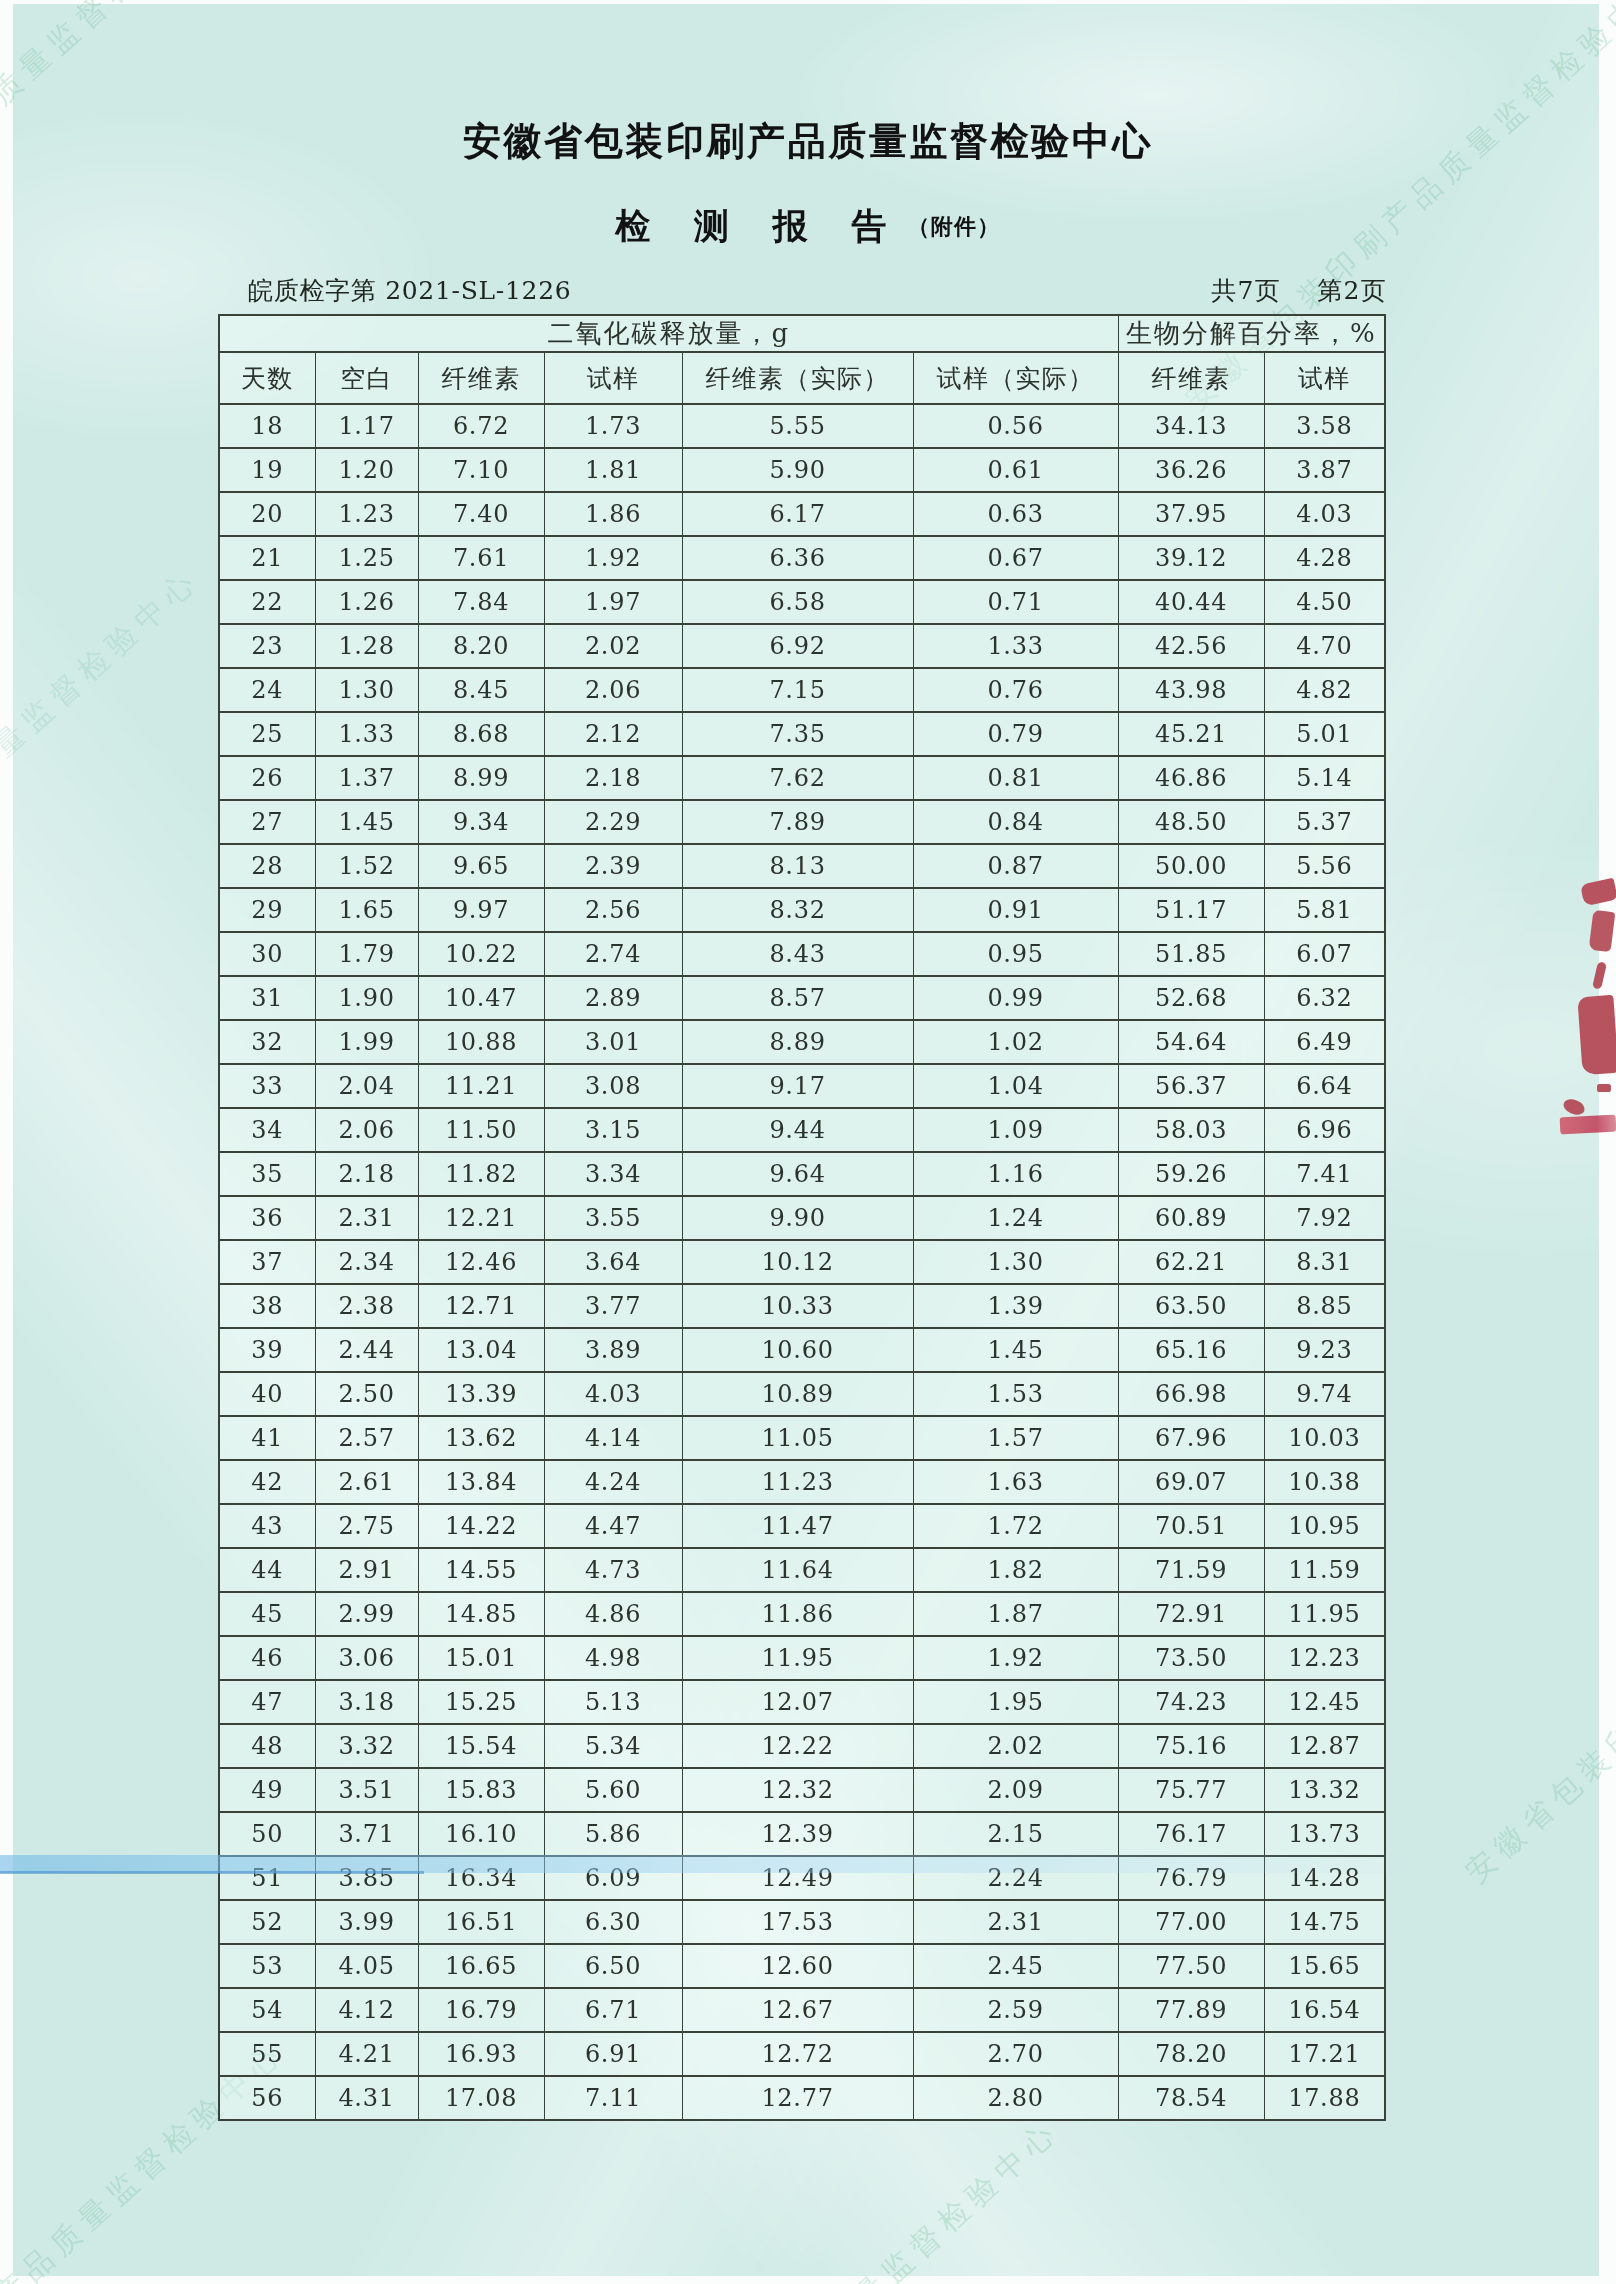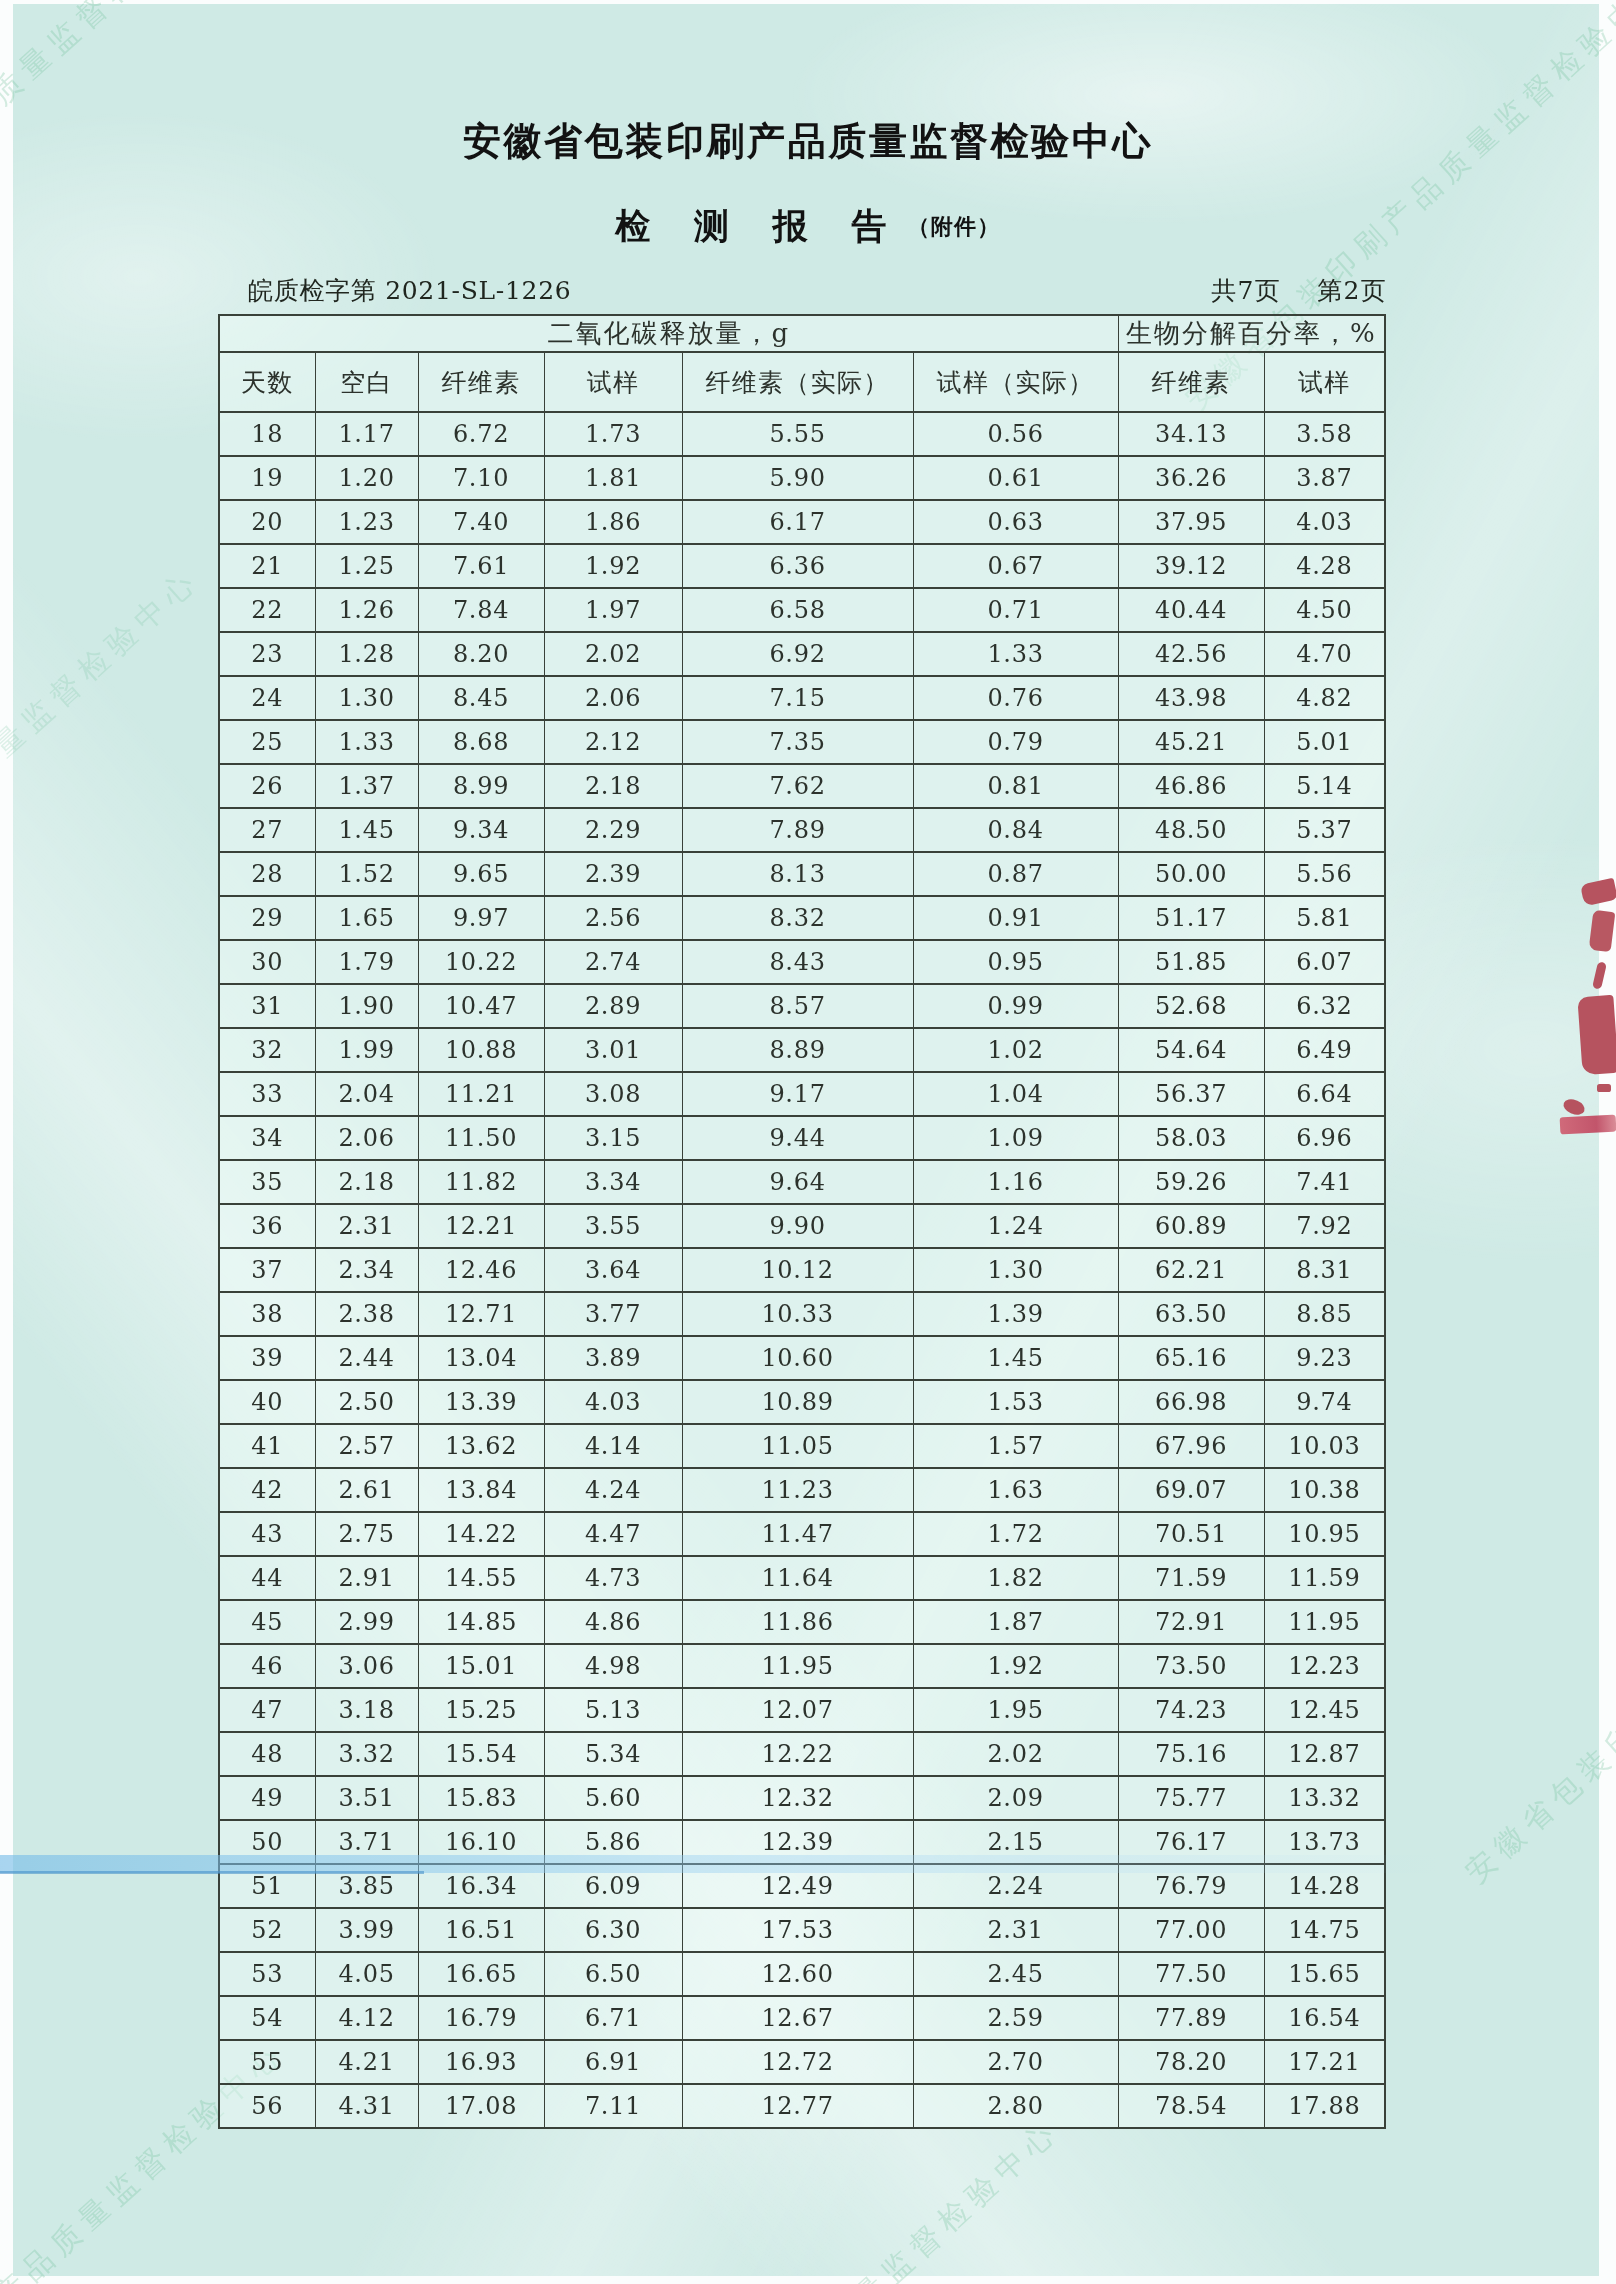--- a/index.html
+++ b/index.html
@@ -73,21 +73,21 @@
     border:1.3px solid #394139;
   }
   table.report{border-width:2.6px;}
   table.report th, table.report td{
     border-top-width:2px;border-bottom-width:2px;
     text-align:center;vertical-align:middle;
     color:#2c322c;box-sizing:border-box;
     font-weight:400;padding:0;
   }
   table.report thead tr.group th{height:36px;font-size:26px;letter-spacing:2px;}
-  table.report thead tr.cols  th{height:60px;font-size:25px;letter-spacing:1.3px;}
+  table.report thead tr.cols  th{height:52px;font-size:25px;letter-spacing:1.3px;}
   table.report td{height:44px;font-size:24px;letter-spacing:0.7px;}
 
   .blue-streak{
     position:absolute;left:0;top:1855px;width:1440px;height:18px;
     background:linear-gradient(90deg,
       rgba(118,188,232,.62),
       rgba(142,202,240,.48) 38%,
       rgba(168,215,246,.28) 70%,
       rgba(182,222,248,0) 100%);
     z-index:6;pointer-events:none;

